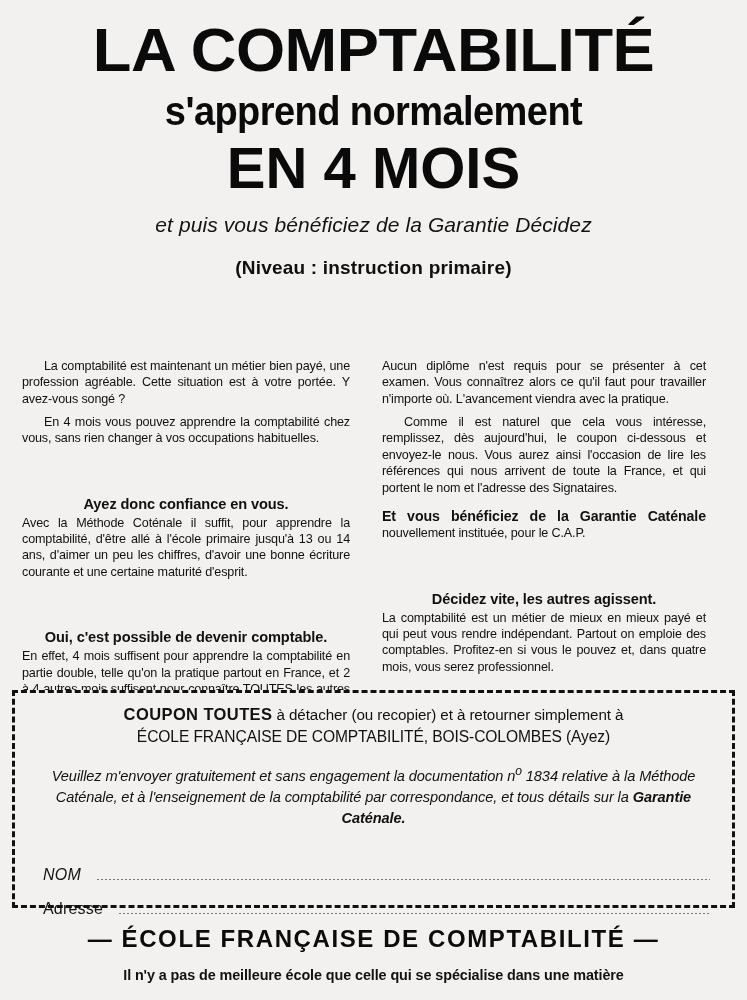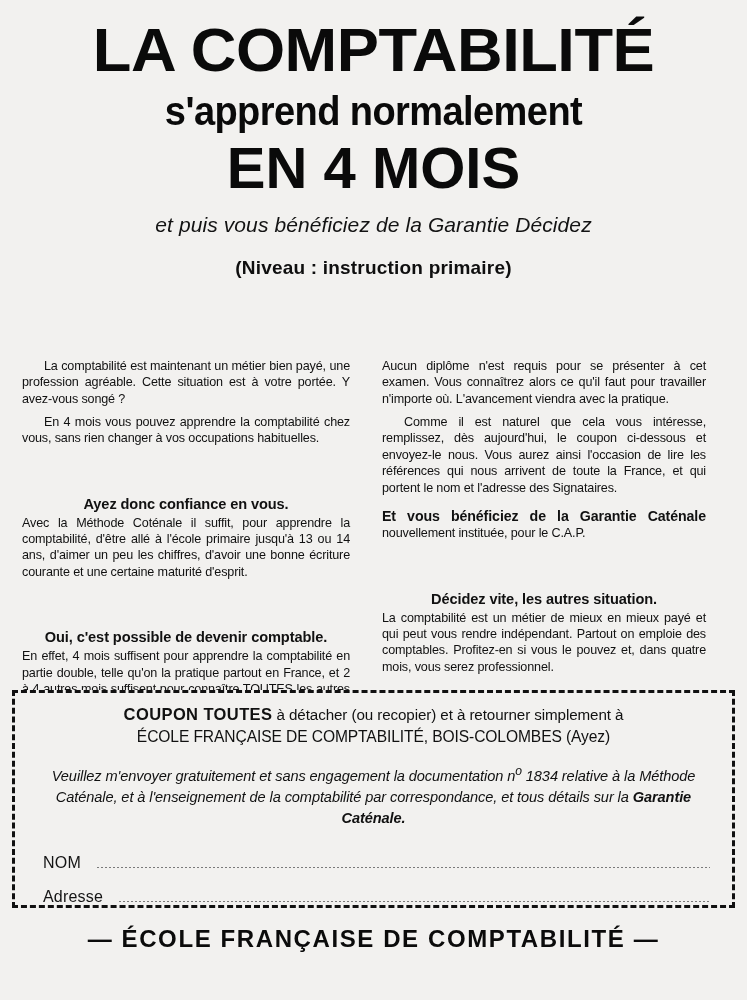--- a/index.html
+++ b/index.html
@@ -163,21 +163,21 @@
     font-weight: bold;
     font-style: italic;
   }
 
   .field-row {
     display: flex;
     align-items: flex-end;
     margin-top: 18px;
     padding: 0 6px 0 12px;
   }
-  .field-row.first { margin-top: 26px; }
+  .field-row.first { margin-top: 38px; font-style: italic; }
   .field-label {
     font-size: 16px;
     color: #141414;
     white-space: nowrap;
     letter-spacing: 0.2px;
     line-height: 1;
   }
   .field-line {
     flex: 1;
     height: 1px;
@@ -241,21 +241,21 @@
       </p>
     </div>
 
     <div class="col col-right">
       <p class="para noindent">Aucun diplôme n'est requis pour se présenter à cet examen. Vous connaîtrez alors ce qu'il faut pour travailler n'importe où. L'avancement viendra avec la pratique.</p>
       <p class="para indent">Comme il est naturel que cela vous intéresse, remplissez, dès aujourd'hui, le coupon ci-dessous et envoyez-le nous. Vous aurez ainsi l'occasion de lire les références qui nous arrivent de toute la France, et qui portent le nom et l'adresse des Signataires.</p>
       <p class="para noindent gap-before">
         <span class="lead">Et vous bénéficiez de la Garantie Caténale</span><span> nouvellement instituée, pour le C.A.P.</span>
       </p>
       <p class="para noindent gap-before">
-        <span class="lead-block">Décidez vite, les autres situation.</span>
+        <span class="lead-block">Décidez vite, les autres agissent.</span>
         <span>La comptabilité est un métier de mieux en mieux payé et qui peut vous rendre indépendant. Partout on emploie des comptables. Profitez-en si vous le pouvez et, dans quatre mois, vous serez professionnel.</span>
       </p>
     </div>
 
   </div>
 
   <div class="coupon">
     <div class="coupon-head">
       <span class="strong">COUPON TOUTES</span><span> à détacher (ou recopier) et à retourner simplement à</span>
       <span class="line2">ÉCOLE FRANÇAISE DE COMPTABILITÉ, BOIS-COLOMBES (Ayez)</span>
@@ -271,15 +271,16 @@
     </div>
 
     <div class="field-row">
       <span class="field-label">Adresse</span>
       <span class="field-line"></span>
     </div>
   </div>
 
   <div class="footer">
     <div class="footer-title">— ÉCOLE FRANÇAISE DE COMPTABILITÉ —</div>
+    <div class="footer-tag">Il n'y a pas de meilleure école que celle qui se spécialise dans une matière</div>
   </div>
 
 </div>
 
 </body></html>

